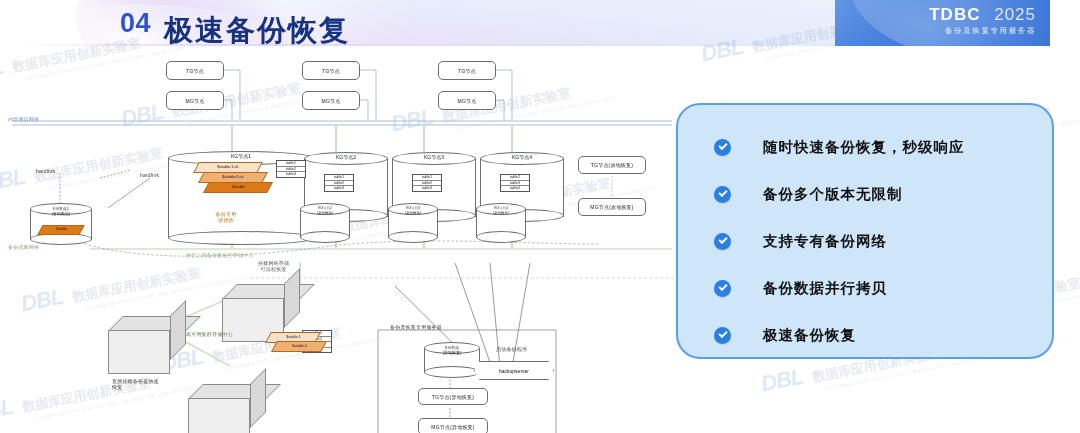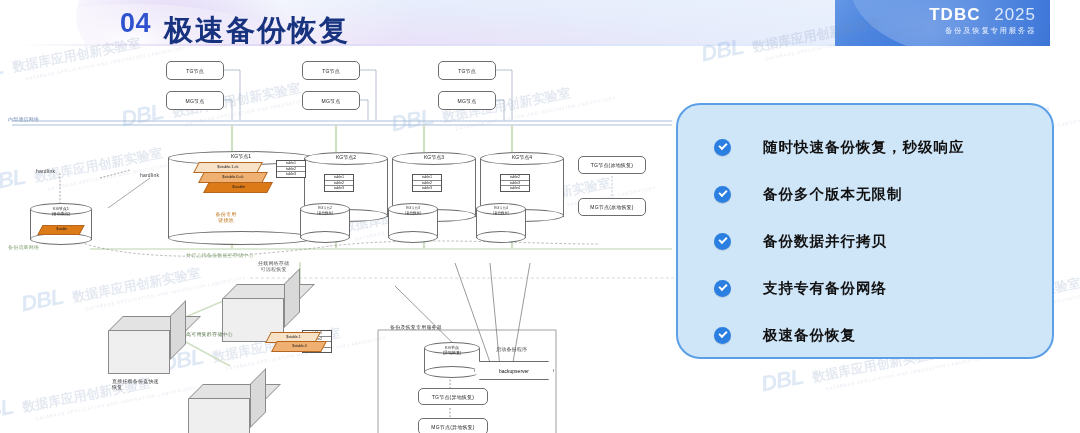--- a/index.html
+++ b/index.html
@@ -433,25 +433,25 @@
       <div class="brow">
         <span class="chk"></span>
         <span class="btxt">随时快速备份恢复，秒级响应</span>
       </div>
       <div class="brow">
         <span class="chk"></span>
         <span class="btxt">备份多个版本无限制</span>
       </div>
       <div class="brow">
         <span class="chk"></span>
-        <span class="btxt">备份数据并行拷贝</span>
+        <span class="btxt">支持专有备份网络</span>
       </div>
       <div class="brow">
         <span class="chk"></span>
-        <span class="btxt">支持专有备份网络</span>
+        <span class="btxt">备份数据并行拷贝</span>
       </div>
       <div class="brow">
         <span class="chk"></span>
         <span class="btxt">极速备份恢复</span>
       </div>
     </div>
   </div>
 
 </div>
 

